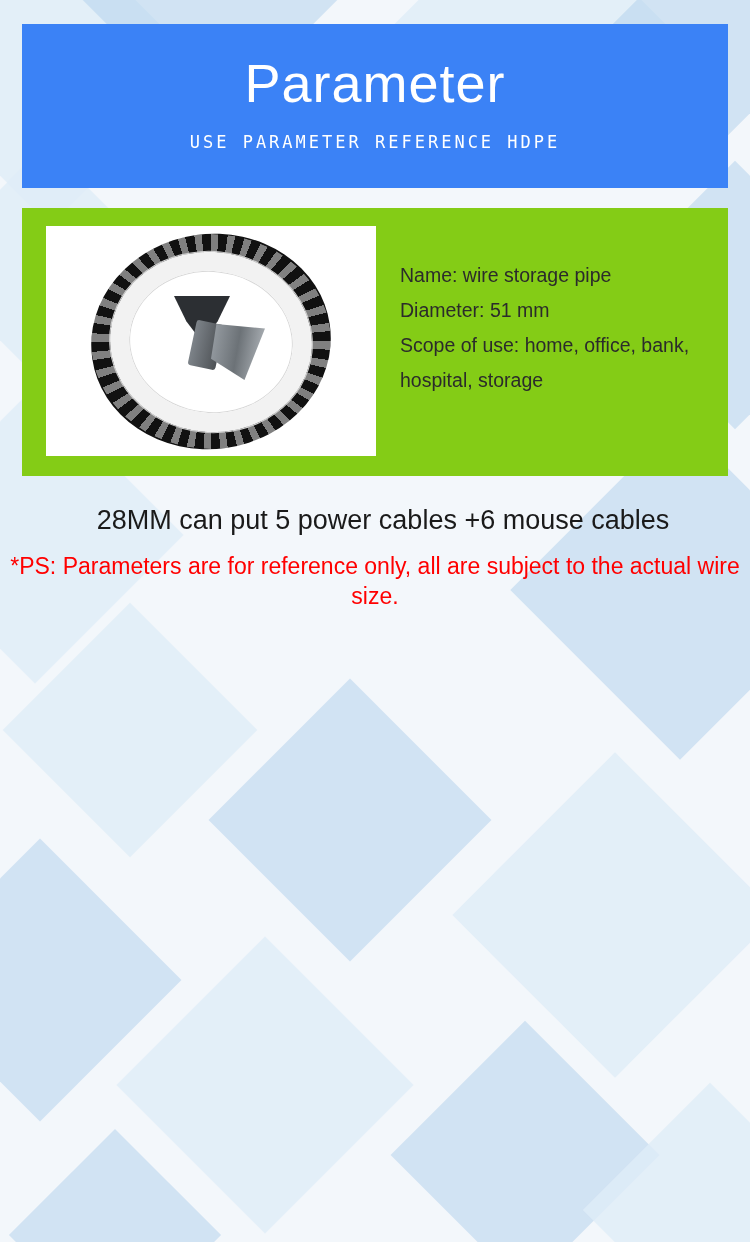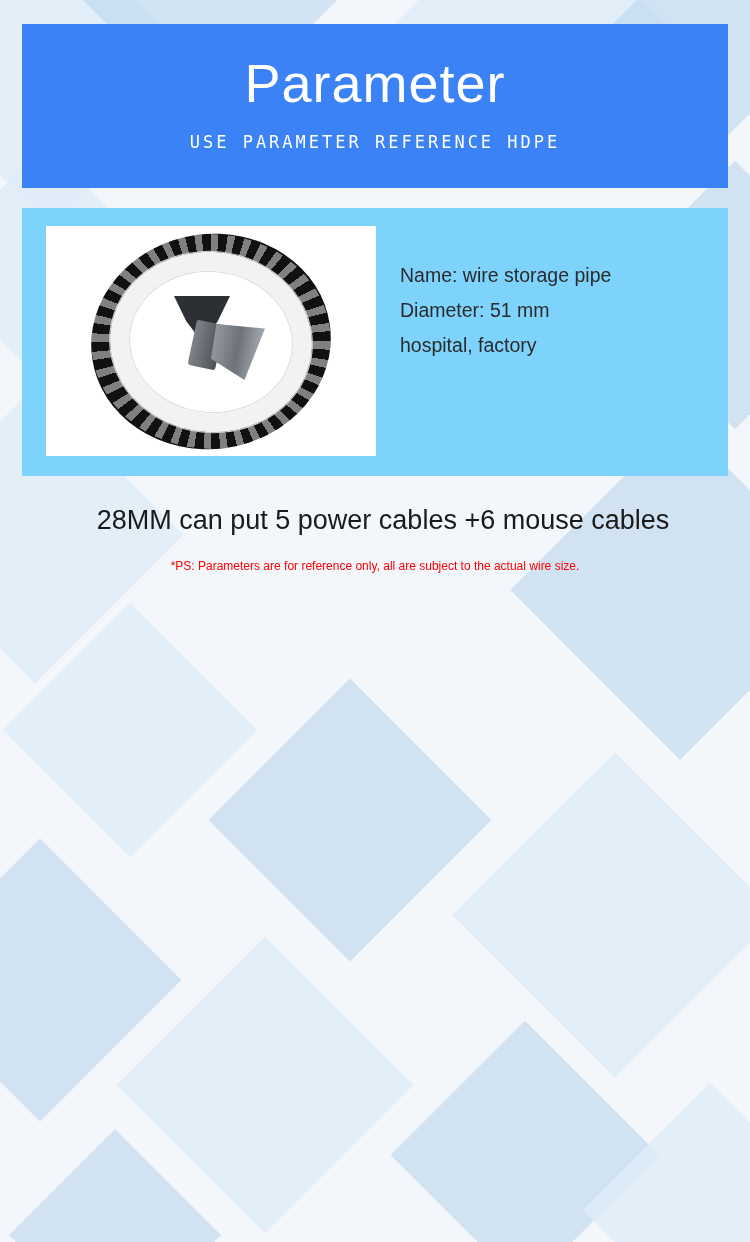--- a/index.html
+++ b/index.html
@@ -64,21 +64,21 @@
     letter-spacing: 3px;
     font-family: "DejaVu Sans Mono", monospace;
   }
 
   .info-panel {
     position: absolute;
     left: 22px;
     top: 208px;
     width: 706px;
     height: 268px;
-    background: #7dd3fc;
+    background: #84cc16;
   }
 
   .product-photo {
     position: absolute;
     left: 24px;
     top: 18px;
     width: 330px;
     height: 230px;
     background: #ffffff;
   }
@@ -170,21 +170,21 @@
     font-size: 27px;
     line-height: 40px;
   }
   .ps-note {
     position: absolute;
     left: 0;
     right: 0;
     top: 551px;
     text-align: center;
     color: #ff0000;
-    font-size: 12px;
+    font-size: 23px;
     line-height: 30px;
   }
 </style>
 </head>
 <body>
 
 <div id="page">
 
   <div class="bg-layer">
     <div class="bg-shape light" style="left:-60px; top:-40px; width:220px; height:220px;"></div>
@@ -217,21 +217,22 @@
       <div class="coil-stripes"></div>
       <div class="coil-inner"></div>
       <div class="clip-a"></div>
       <div class="clip-c"></div>
       <div class="clip-b"></div>
     </div>
 
     <div class="spec-list">
       <div class="spec-line">Name: wire storage pipe</div>
       <div class="spec-line">Diameter: 51 mm</div>
-      <div class="spec-line">hospital, factory</div>
+      <div class="spec-line">Scope of use: home, office, bank,</div>
+      <div class="spec-line">hospital, storage</div>
     </div>
 
   </div>
 
   <div class="headline">28MM can put 5 power cables +6 mouse cables</div>
   <div class="ps-note">*PS: Parameters are for reference only, all are subject to the actual wire size.</div>
 
 </div>
 
 </body></html>

